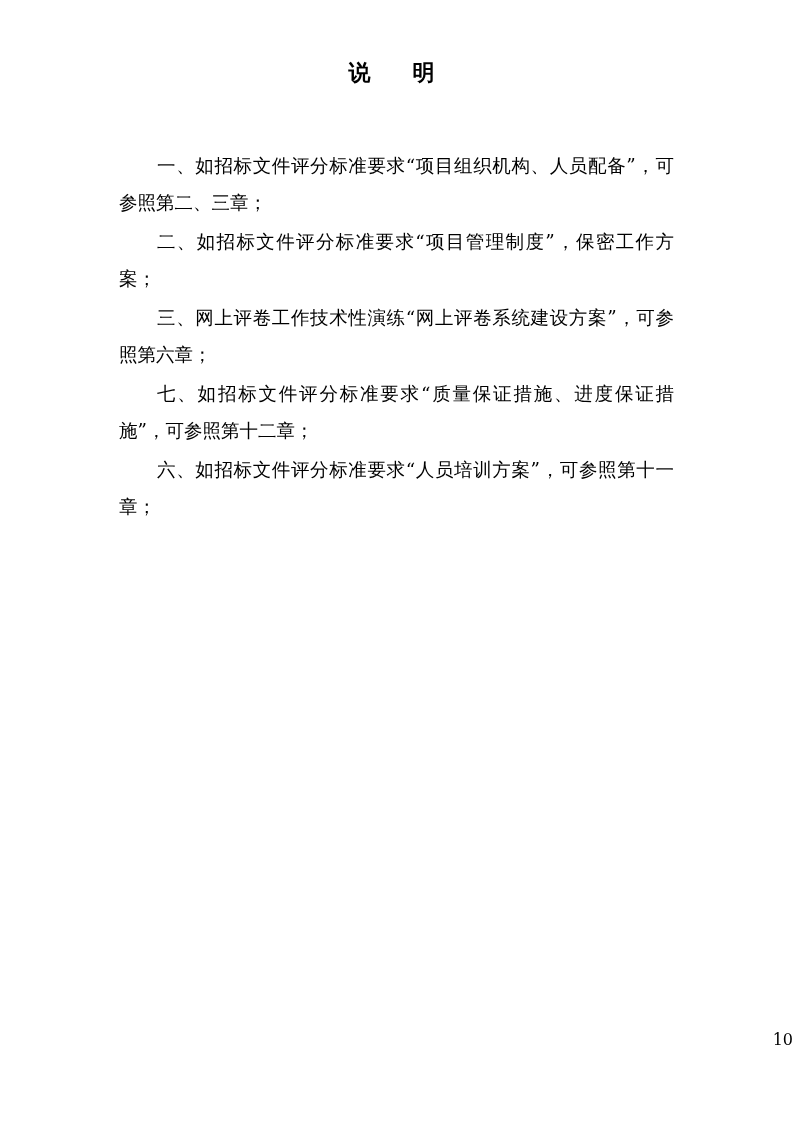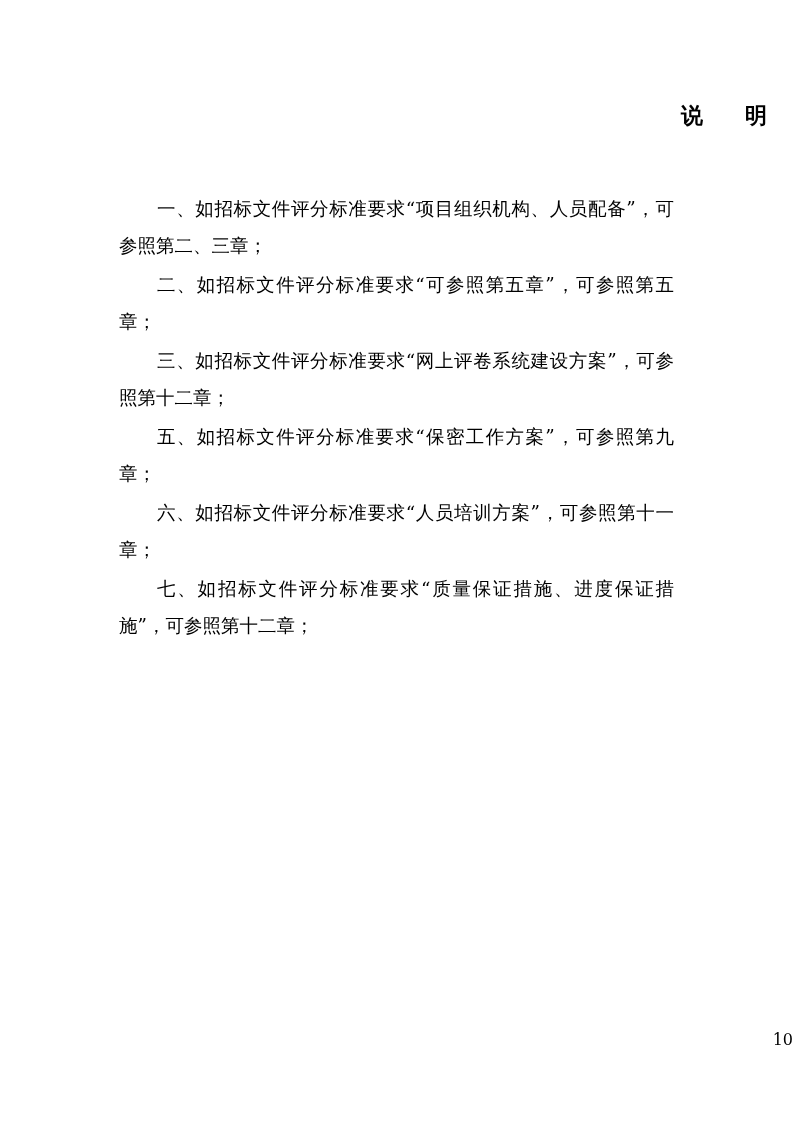--- a/index.html
+++ b/index.html
@@ -16,23 +16,23 @@
   }
   .page {
     position: absolute;
     top: 0; left: 0;
     width: 793px;
     height: 1122px;
     box-sizing: border-box;
     padding: 0;
   }
   .doc-title {
-    margin: 16px;
-    padding-top: 85px;
-    text-align: right;
+    margin: 0;
+    padding-top: 58px;
+    text-align: center;
     font-size: 22px;
     font-weight: bold;
     letter-spacing: 10px;
     font-family: "DejaVu Serif", "Liberation Serif", serif;
   }
   .body-block {
     margin: 17px auto;
     width: 555px;
     padding-top: 42px;
   }
@@ -57,22 +57,21 @@
 </style>
 </head>
 <body>
 
 <div class="page">
 
   <h1 class="doc-title">说　明</h1>
 
   <div class="body-block">
     <p class="para">一、如招标文件评分标准要求“项目组织机构、人员配备”，可参照第二、三章；</p>
-    <p class="para">二、如招标文件评分标准要求“可参照第五章”，可参照第五章；</p>
-    <p class="para">三、如招标文件评分标准要求“网上评卷系统建设方案”，可参照第十二章；</p>
-    <p class="para">五、如招标文件评分标准要求“保密工作方案”，可参照第九章；</p>
+    <p class="para">二、如招标文件评分标准要求“项目管理制度”，保密工作方案；</p>
+    <p class="para">三、网上评卷工作技术性演练“网上评卷系统建设方案”，可参照第六章；</p>
+    <p class="para">七、如招标文件评分标准要求“质量保证措施、进度保证措施”，可参照第十二章；</p>
     <p class="para">六、如招标文件评分标准要求“人员培训方案”，可参照第十一章；</p>
-    <p class="para">七、如招标文件评分标准要求“质量保证措施、进度保证措施”，可参照第十二章；</p>
   </div>
 
   <div class="page-number">10</div>
 
 </div>
 
 </body></html>

